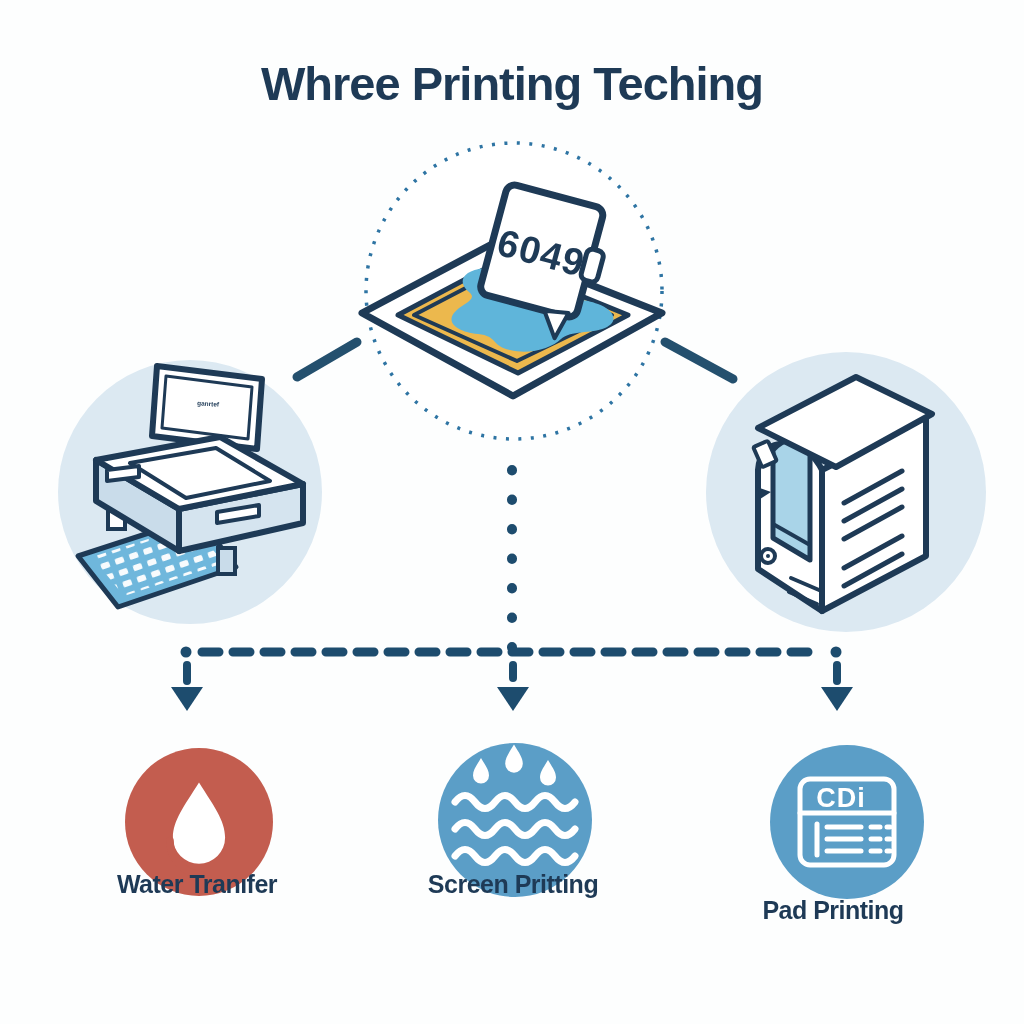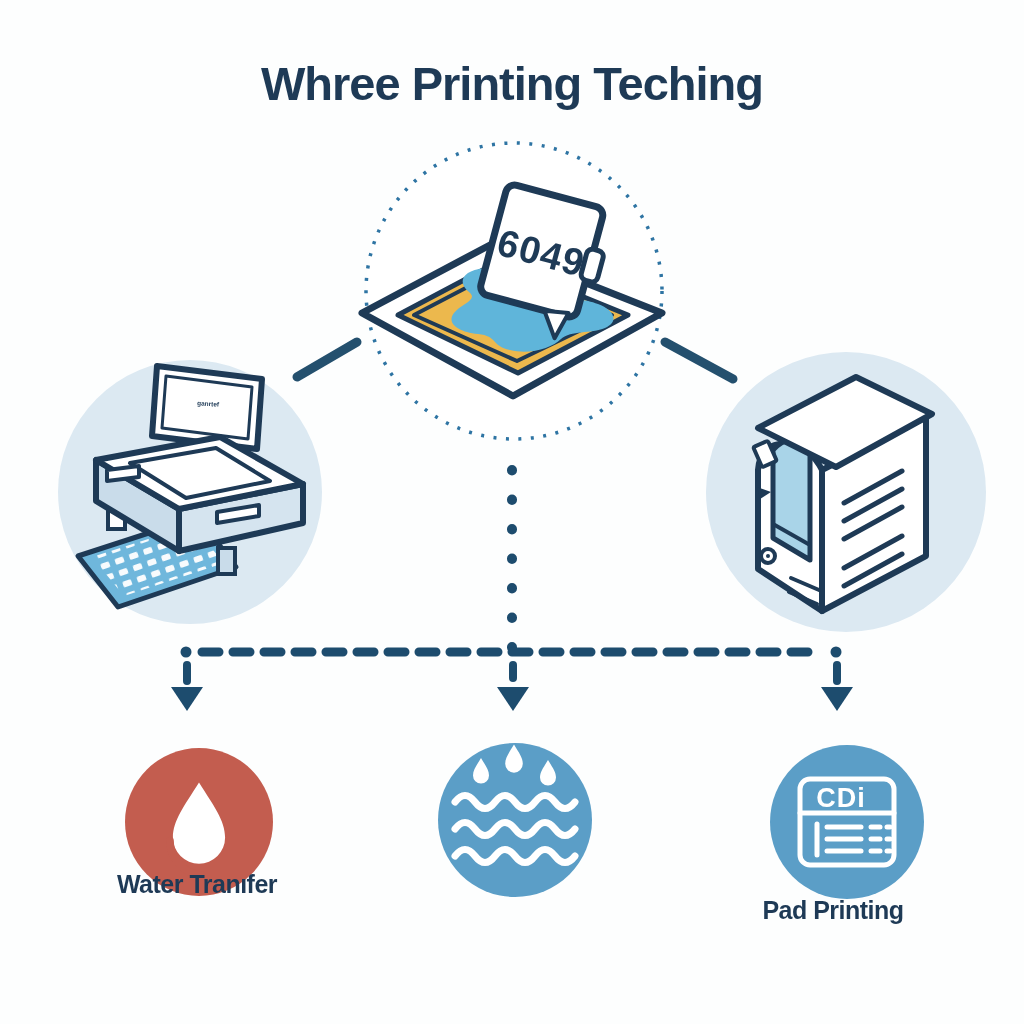--- a/index.html
+++ b/index.html
@@ -153,15 +153,16 @@
         <line x1="871" y1="851" x2="880" y2="851"></line>
         <line x1="887" y1="827" x2="890" y2="827"></line>
         <line x1="887" y1="839" x2="890" y2="839"></line>
         <line x1="887" y1="851" x2="890" y2="851"></line>
       </g>
       <text x="841" y="807" text-anchor="middle" font-size="27" font-weight="bold" fill="#ffffff" letter-spacing="1" font-family="Liberation Sans, sans-serif">CDi</text>
     </g>
   </svg>
 
   <div class="tech-label l1">Water Tranıfer</div>
+  <div class="tech-label l2">Screen Pritting</div>
   <div class="tech-label l3">Pad Printing</div>
 
 </div>
 
 </body></html>

